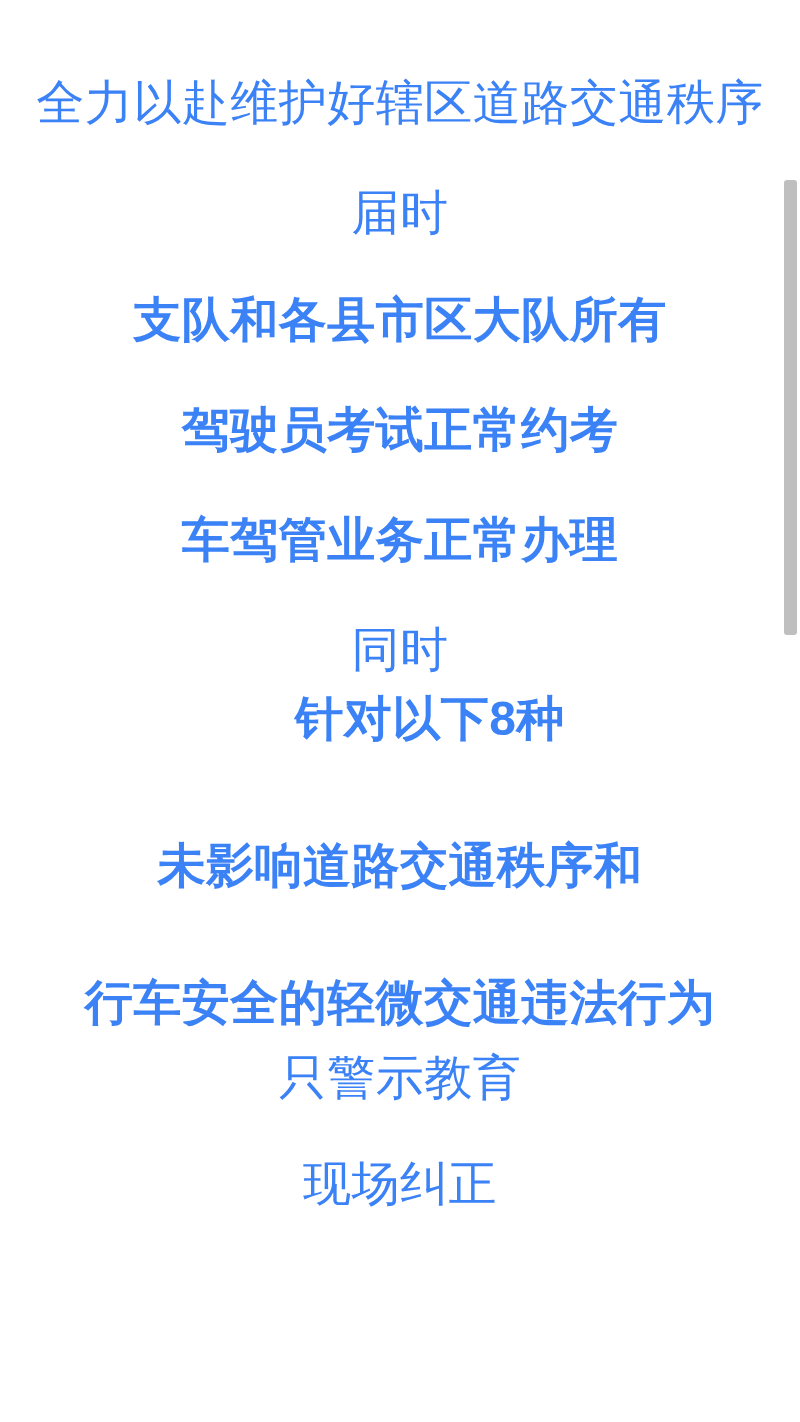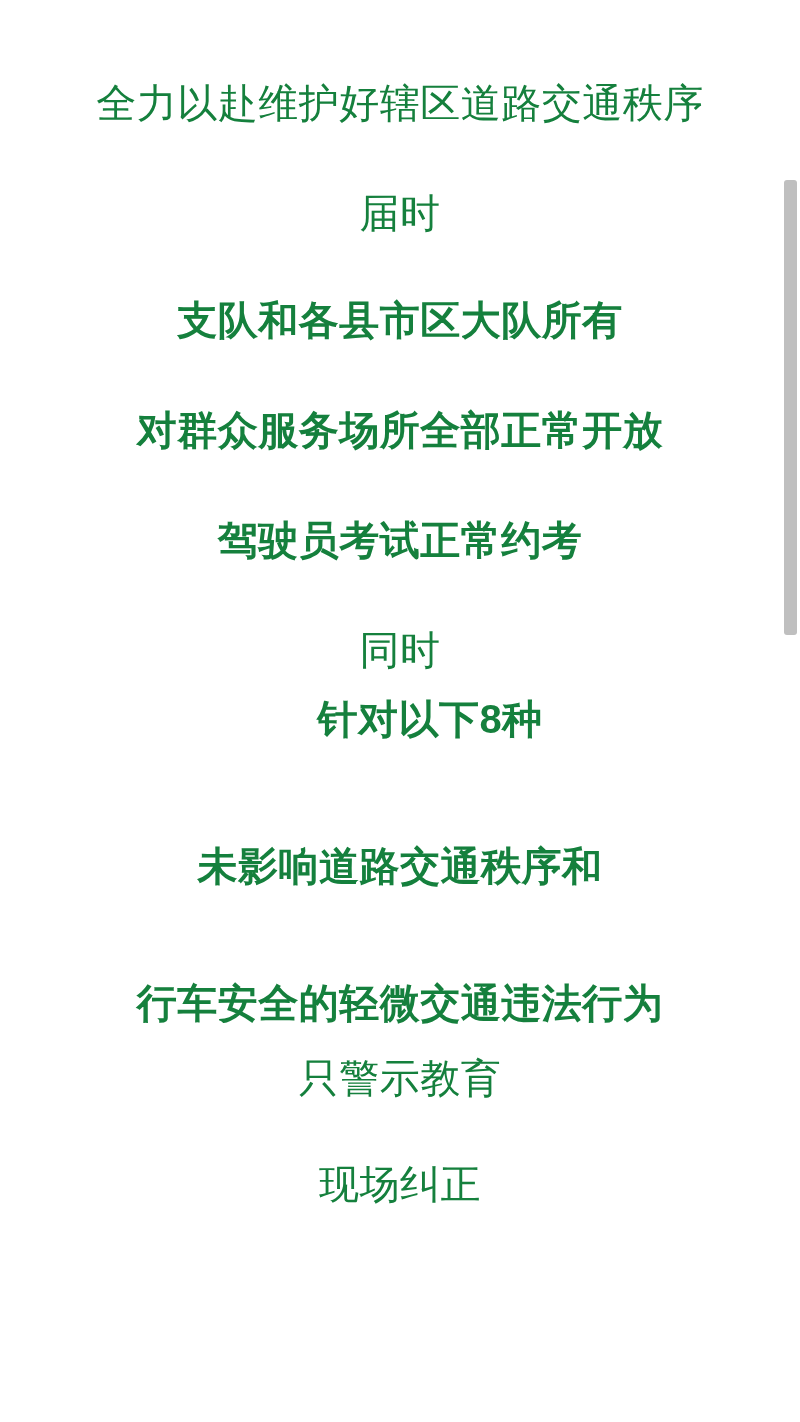--- a/index.html
+++ b/index.html
@@ -18,24 +18,24 @@
     position: absolute;
     inset: 0;
     background: #ffffff;
   }
   .line {
     position: absolute;
     left: 0;
     width: 100%;
     margin: 0;
     text-align: center;
-    font-size: 40px;
+    font-size: 48px;
     line-height: 48px;
     font-weight: 400;
-    color: #15803d;
+    color: #3b82f6;
     letter-spacing: 0.5px;
     white-space: nowrap;
   }
   .line.bold {
     font-weight: 700;
   }
   
   .line:nth-of-type(1)  { top: 79px;  }
   .line:nth-of-type(2)  { top: 189px; }
   .line:nth-of-type(3)  { top: 296px; }
@@ -59,22 +59,22 @@
     background: #bfbfbf;
   }
 </style>
 </head>
 <body>
 
 <div class="page">
   <p class="line">全力以赴维护好辖区道路交通秩序</p>
   <p class="line">届时</p>
   <p class="line bold">支队和各县市区大队所有</p>
-  <p class="line bold">对群众服务场所全部正常开放</p>
   <p class="line bold">驾驶员考试正常约考</p>
+  <p class="line bold">车驾管业务正常办理</p>
   <p class="line">同时</p>
   <p class="line bold">针对以下8种</p>
   <p class="line bold">未影响道路交通秩序和</p>
   <p class="line bold">行车安全的轻微交通违法行为</p>
   <p class="line">只警示教育</p>
   <p class="line">现场纠正</p>
 
   <div class="scrollbar-thumb" style="background: rgb(191, 191, 191);"></div>
 </div>
 

